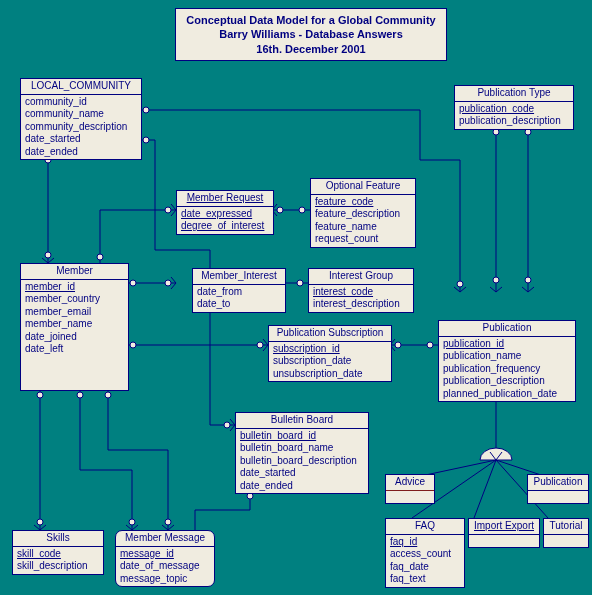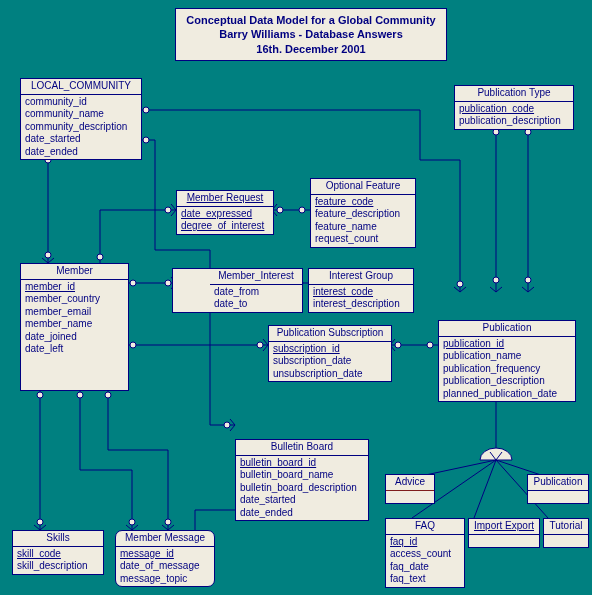--- a/index.html
+++ b/index.html
@@ -230,21 +230,21 @@
     <div class="body">
       <div class="pk">member_id</div>
       <div>member_country</div>
       <div>member_email</div>
       <div>member_name</div>
       <div>date_joined</div>
       <div>date_left</div>
     </div>
   </div>
 
-  <div class="entity" style="left:172px; top:268px; width:92px;padding-left:37px;">
+  <div class="entity" style="left:192px; top:268px; width:92px;">
     <div class="hdr">Member_Interest</div>
     <div class="body">
       <div>date_from</div>
       <div>date_to</div>
     </div>
   </div>
 
   <div class="entity" style="left:308px; top:268px; width:104px;">
     <div class="hdr">Interest Group</div>
     <div class="body">
@@ -266,21 +266,21 @@
 
   <div class="entity" style="left:268px; top:325px; width:122px;">
     <div class="hdr">Publication Subscription</div>
     <div class="body">
       <div class="pk">subscription_id</div>
       <div>subscription_date</div>
       <div>unsubscription_date</div>
     </div>
   </div>
 
-  <div class="entity" style="left:235px; top:412px; width:132px;margin-top:27px;">
+  <div class="entity" style="left:235px; top:412px; width:132px;">
     <div class="hdr">Bulletin Board</div>
     <div class="body">
       <div class="pk">bulletin_board_id</div>
       <div>bulletin_board_name</div>
       <div>bulletin_board_description</div>
       <div>date_started</div>
       <div>date_ended</div>
     </div>
   </div>
 

